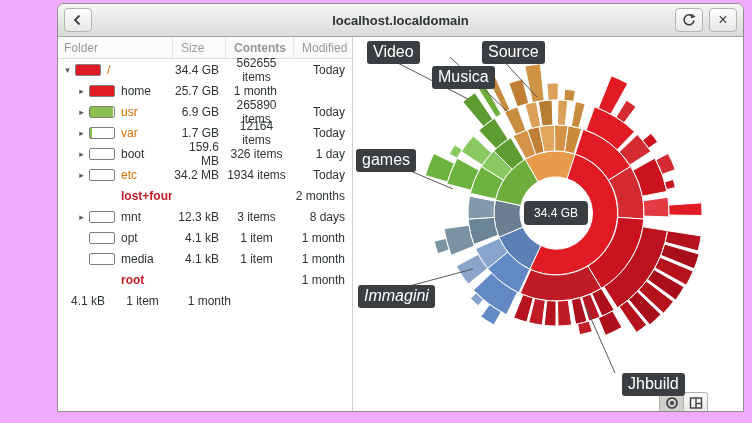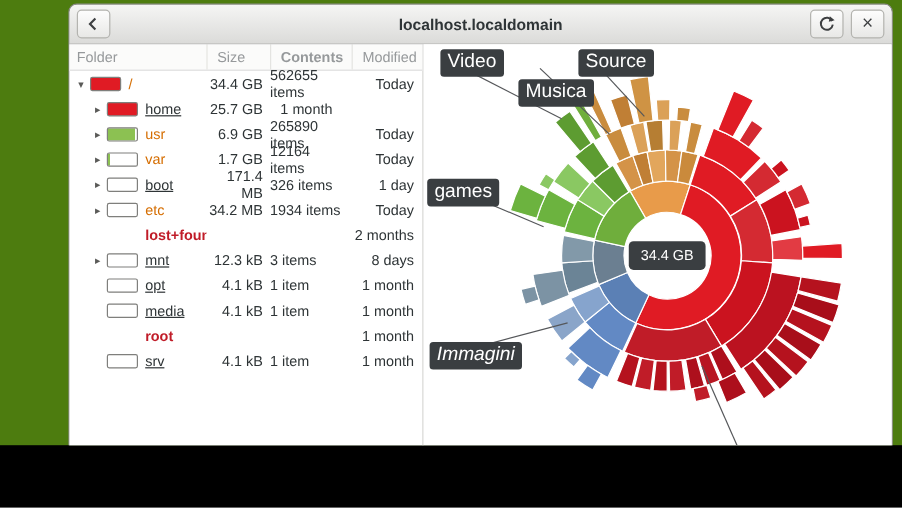--- a/index.html
+++ b/index.html
@@ -1,17 +1,17 @@
 <!DOCTYPE html>
 <html><head>
 <meta charset="utf-8">
 <style>
   * { margin:0; padding:0; box-sizing:border-box; }
   body { background:#000; font-family:"Liberation Sans", sans-serif; }
-  .screen { position:relative; width:752px; height:371px; background:#4d7c0f; overflow:hidden; }
+  .screen { position:relative; width:752px; height:423px; background:#f0abfc; overflow:hidden; }
   .window { position:absolute; left:57px; top:3px; width:687px; height:409px;
             background:#fff; border:1px solid #8e8e8b; border-radius:7px 7px 0 0;
             display:flex; flex-direction:column; }
   
   .headerbar { height:33px; flex:none; background:linear-gradient(#f5f5f4,#dbdbd9);
                border-bottom:1px solid #a6a6a3; border-radius:6px 6px 0 0;
                display:flex; align-items:center; padding:0 6px; position:relative; }
   .hb-btn { width:28px; height:24px; border:1px solid #b4b4b0; border-radius:4px;
             background:linear-gradient(#fdfdfd,#e8e8e6); color:#3d3f41;
             display:flex; align-items:center; justify-content:center;
@@ -30,23 +30,23 @@
   .th:first-child { border-left:none; padding-left:6px; }
   .th-name { width:114px; } .th-size { width:53px; } .th-contents { width:68px;font-weight:bold; } .th-modified { width:59px; }
   .rows {}
   .row { display:flex; align-items:center; height:21px; font-size:12px; color:#2e3436; }
   .cell-name { width:114px; display:flex; align-items:center; overflow:hidden; }
   .indent { flex:none; }
   .expander { width:15px; flex:none; text-align:center; font-size:9px; color:#5a5a58; }
   .swatch { width:26px; height:12px; flex:none; border:1px solid #7f7f7c; border-radius:2px;
             background:#fff; margin-right:6px; }
   .name-label { white-space:nowrap; }
-  .nc-black { color:#2e3436;text-decoration:underline; } .nc-orange { color:#d56d00; } .nc-red { color:#c01c28; font-weight:bold; }
+  .nc-black { color:#2e3436; } .nc-orange { color:#d56d00; } .nc-red { color:#c01c28; font-weight:bold; }
   .cell-size { width:53px; text-align:right; padding-right:6px; }
-  .cell-contents { width:68px; text-align:left; padding-right:5px; }
+  .cell-contents { width:68px; text-align:center; padding-right:5px; }
   .cell-modified { width:59px; text-align:right; padding-right:7px; }
   
   .right-panel { position:relative; flex:1; background:#fff; overflow:hidden; }
   .right-panel svg.sunburst { position:absolute; left:0; top:0; }
   .badge { position:absolute; background:#3a3e41; color:#fff; font-size:16px;
            line-height:1; padding:3px 6px 4px; border-radius:3px; white-space:nowrap; }
   .center-badge { position:absolute; left:203px; top:176px; transform:translate(-50%,-50%);
                   background:#3a3e41; color:#fff; font-size:12px; padding:5px 10px;
                   border-radius:4px; white-space:nowrap; }
   .view-switch { position:absolute; left:306px; top:355px; display:flex; }
@@ -136,21 +136,21 @@
     <div class="cell-contents">12164 items</div>
     <div class="cell-modified">Today</div>
   </div>
             <div class="row">
     <div class="cell-name">
       <span class="indent" style="width: 16px;"></span>
       <span class="expander">▸</span>
       <span class="swatch" style="background: rgb(255, 255, 255);"></span>
       <span class="name-label nc-black">boot</span>
     </div>
-    <div class="cell-size">171.4 MB</div>
+    <div class="cell-size">159.6 MB</div>
     <div class="cell-contents">326 items</div>
     <div class="cell-modified">1 day</div>
   </div>
             <div class="row">
     <div class="cell-name">
       <span class="indent" style="width: 16px;"></span>
       <span class="expander">▸</span>
       <span class="swatch" style="background: rgb(255, 255, 255);"></span>
       <span class="name-label nc-orange">etc</span>
     </div>
@@ -207,26 +207,20 @@
       <span class="indent" style="width: 16px;"></span>
       <span class="expander"></span>
       <span class="swatch" style="visibility: hidden;"></span>
       <span class="name-label nc-red">root</span>
     </div>
     <div class="cell-size"></div>
     <div class="cell-contents"></div>
     <div class="cell-modified">1 month</div>
   </div>
             <div class="row">
-    <div class="cell-name">
-      <span class="indent" style="width: 16px;"></span>
-      <span class="expander"></span>
-      <span class="swatch" style="background: rgb(255, 255, 255);"></span>
-      <span class="name-label nc-black">srv</span>
-    </div>
     <div class="cell-size">4.1 kB</div>
     <div class="cell-contents">1 item</div>
     <div class="cell-modified">1 month</div>
   </div>
           </div>
       </div>
 
       <div class="right-panel">
         <svg class="sunburst" width="390" height="374" viewBox="0 0 390 374">
             <path d="M 185.0 144.8 L 172.0 122.3 A 62 62 0 0 1 222.2 117.0 L 214.1 141.8 A 36 36 0 0 0 185.0 144.8 Z" fill="#e89b4a" stroke="#ffffff" stroke-width="1"></path>

